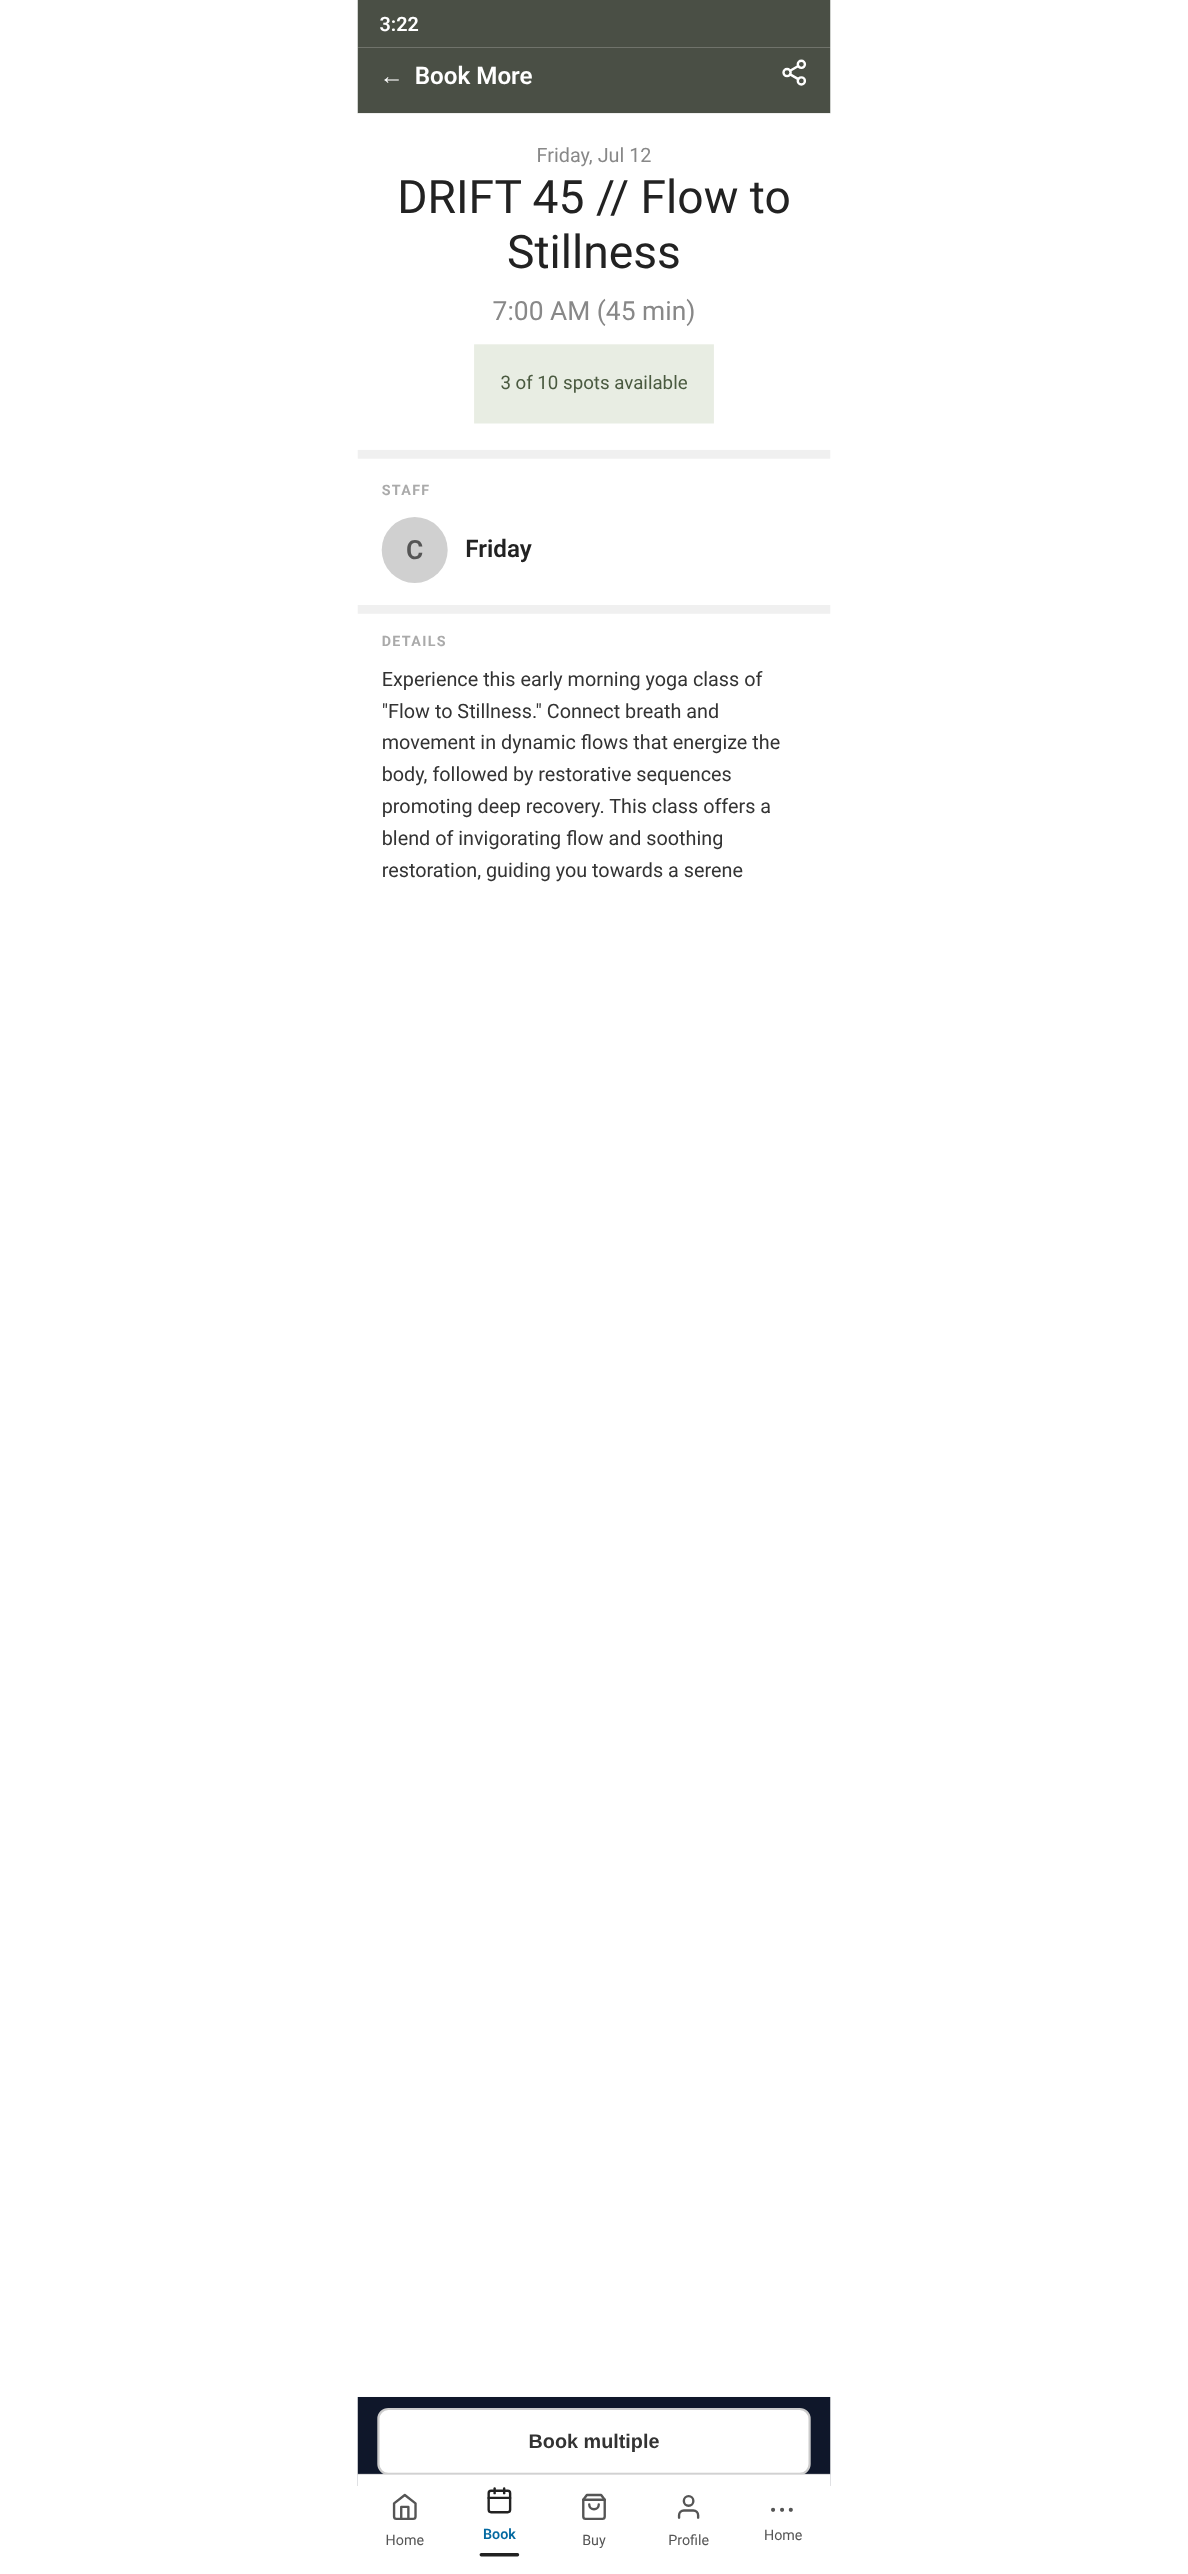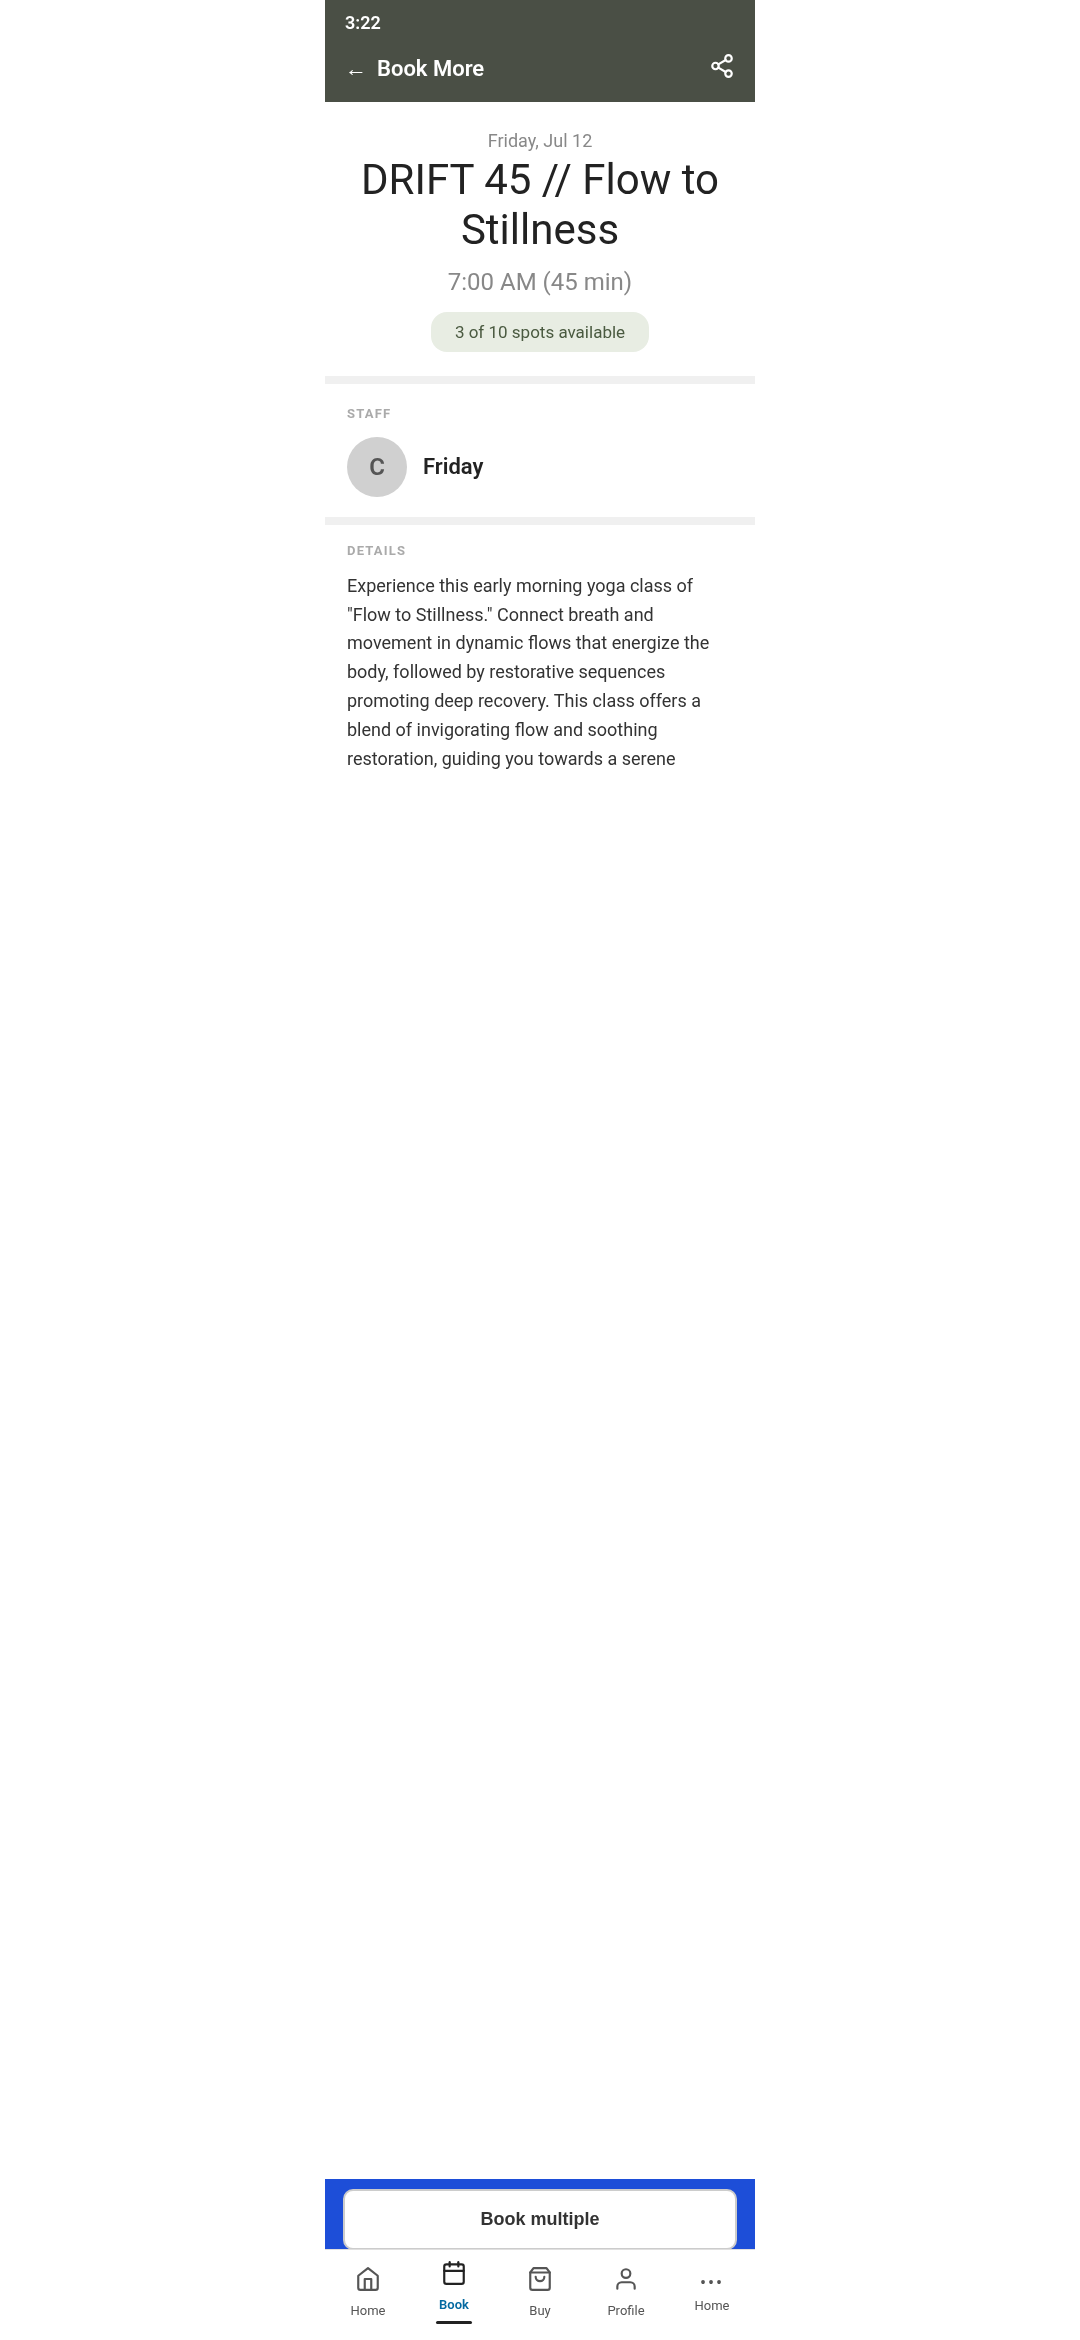--- a/index.html
+++ b/index.html
@@ -87,22 +87,22 @@
       color: #888;
       font-size: 24px;
       margin-bottom: 16px;
     }
 
     .spots-badge {
       display: inline-block;
       background: #e8ede3;
       color: #4a5a40;
       font-size: 17px;
-      padding: 10px 24px;
-      border-radius: 16px;
+      padding: 26px 24px;
+      border-radius: 0;
     }
 
     
     .divider {
       height: 8px;
       background: #f0f0f0;
     }
 
     
     .section {
@@ -169,21 +169,21 @@
     .bottom-buttons {
       position: fixed;
       bottom: 80px;
       left: 50%;
       transform: translateX(-50%);
       width: 100%;
       max-width: 430px;
       padding: 10px 18px;
       display: flex;
       gap: 14px;
-      background: #1d4ed8;
+      background: #0f172a;
     }
 
     .btn-multiple {
       flex: 1;
       padding: 18px 10px;
       border: 2px solid #ccc;
       border-radius: 10px;
       background: #fff;
       font-size: 18px;
       font-weight: 600;

